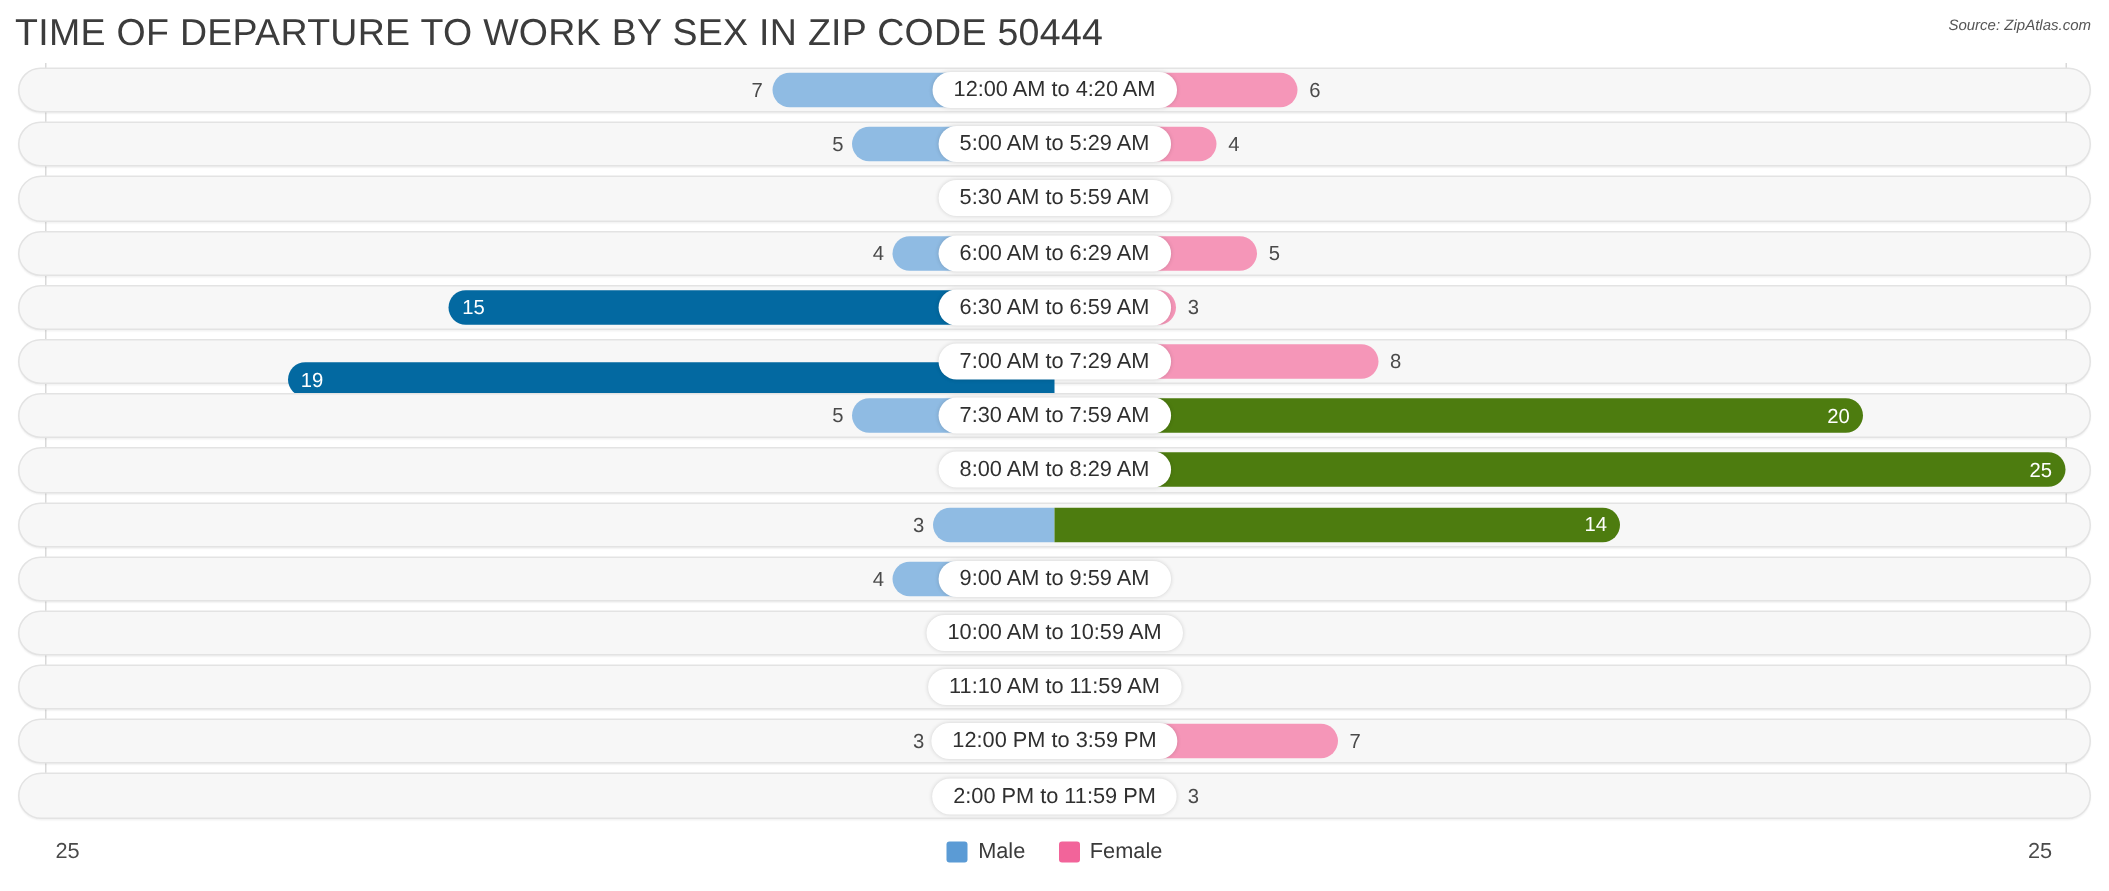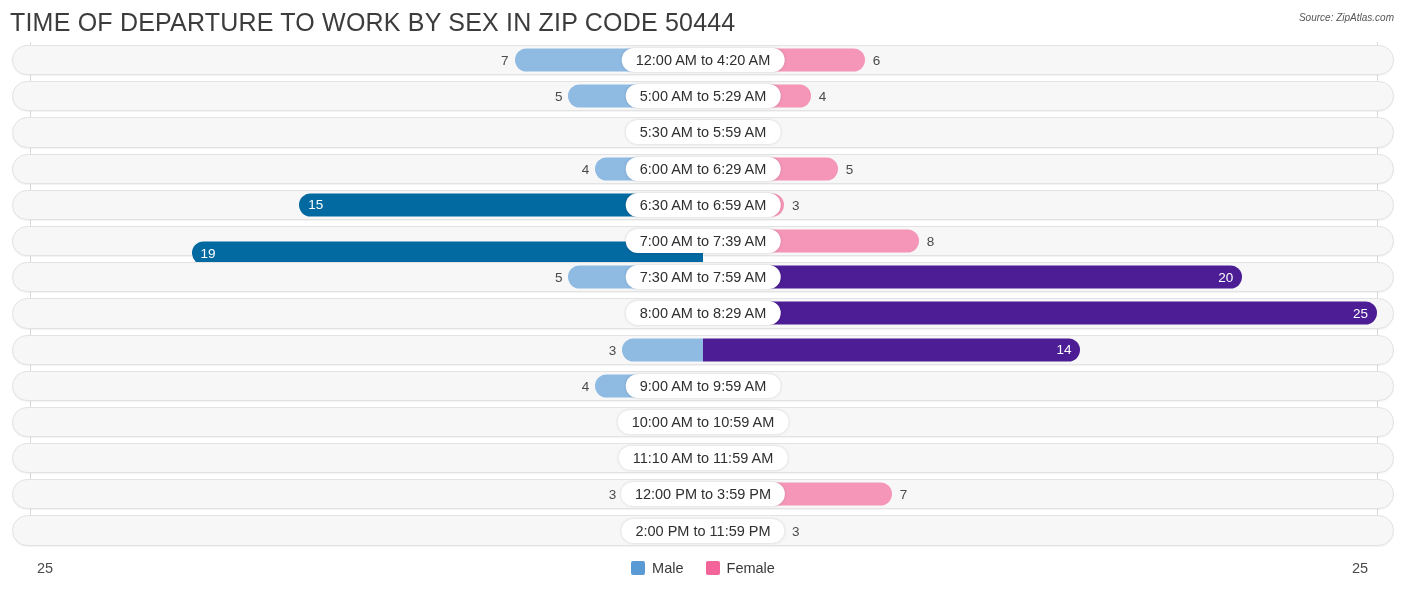--- a/index.html
+++ b/index.html
@@ -104,21 +104,21 @@
     background: #8fbbe3;
     border-radius: 12px 0 0 12px;
   }
   .bar.male.hi { background: #0369a1; }
 
   .bar.female {
     left: 703px;
     background: #f596b8;
     border-radius: 0 12px 12px 0;
   }
-  .bar.female.hi { background: #4c1d95; }
+  .bar.female.hi { background: #4d7c0f; }
 
   .bar .inval {
     position: absolute;
     top: 50%;
     transform: translateY(-50%);
     font-size: 13.5px;
     color: #ffffff;
     white-space: nowrap;
   }
   .bar.male .inval   { left: 9px; }
@@ -254,21 +254,21 @@
       </div>
       <div class="row">
         <div class="track"></div>
         <div class="bars">
           <div class="bar male hi" style="width: 511.48px; margin-top: 12px;">
             <span class="inval">19</span>
           </div>
           <div class="outval" style="left: 926.68px;">8</div>
           <div class="bar female" style="width: 215.68px;"></div>
         </div>
-        <div class="center-label">7:00 AM to 7:39 AM</div>
+        <div class="center-label">7:00 AM to 7:29 AM</div>
       </div>
       <div class="row">
         <div class="track"></div>
         <div class="bars">
           <div class="outval" style="right: 269.2px; left: 542.4px; text-align: right; width: 20px;">5</div>
           <div class="bar male" style="width: 134.6px;"></div>
           <div class="bar female hi" style="width: 539.2px;">
             <span class="inval">20</span>
           </div>
         </div>

